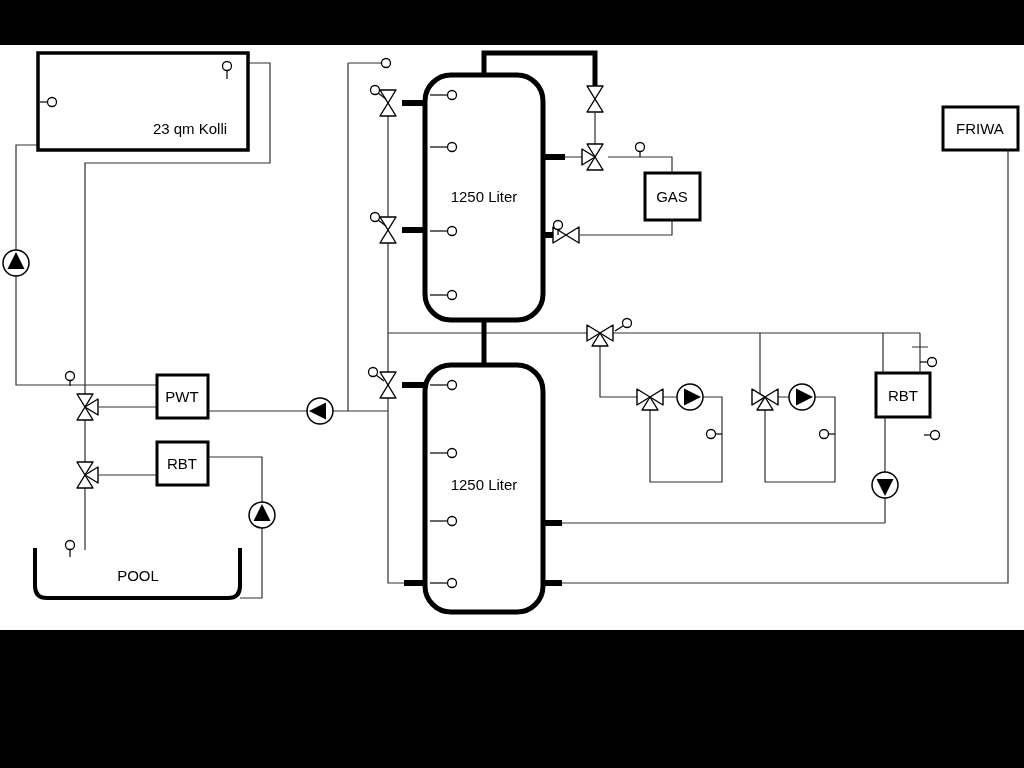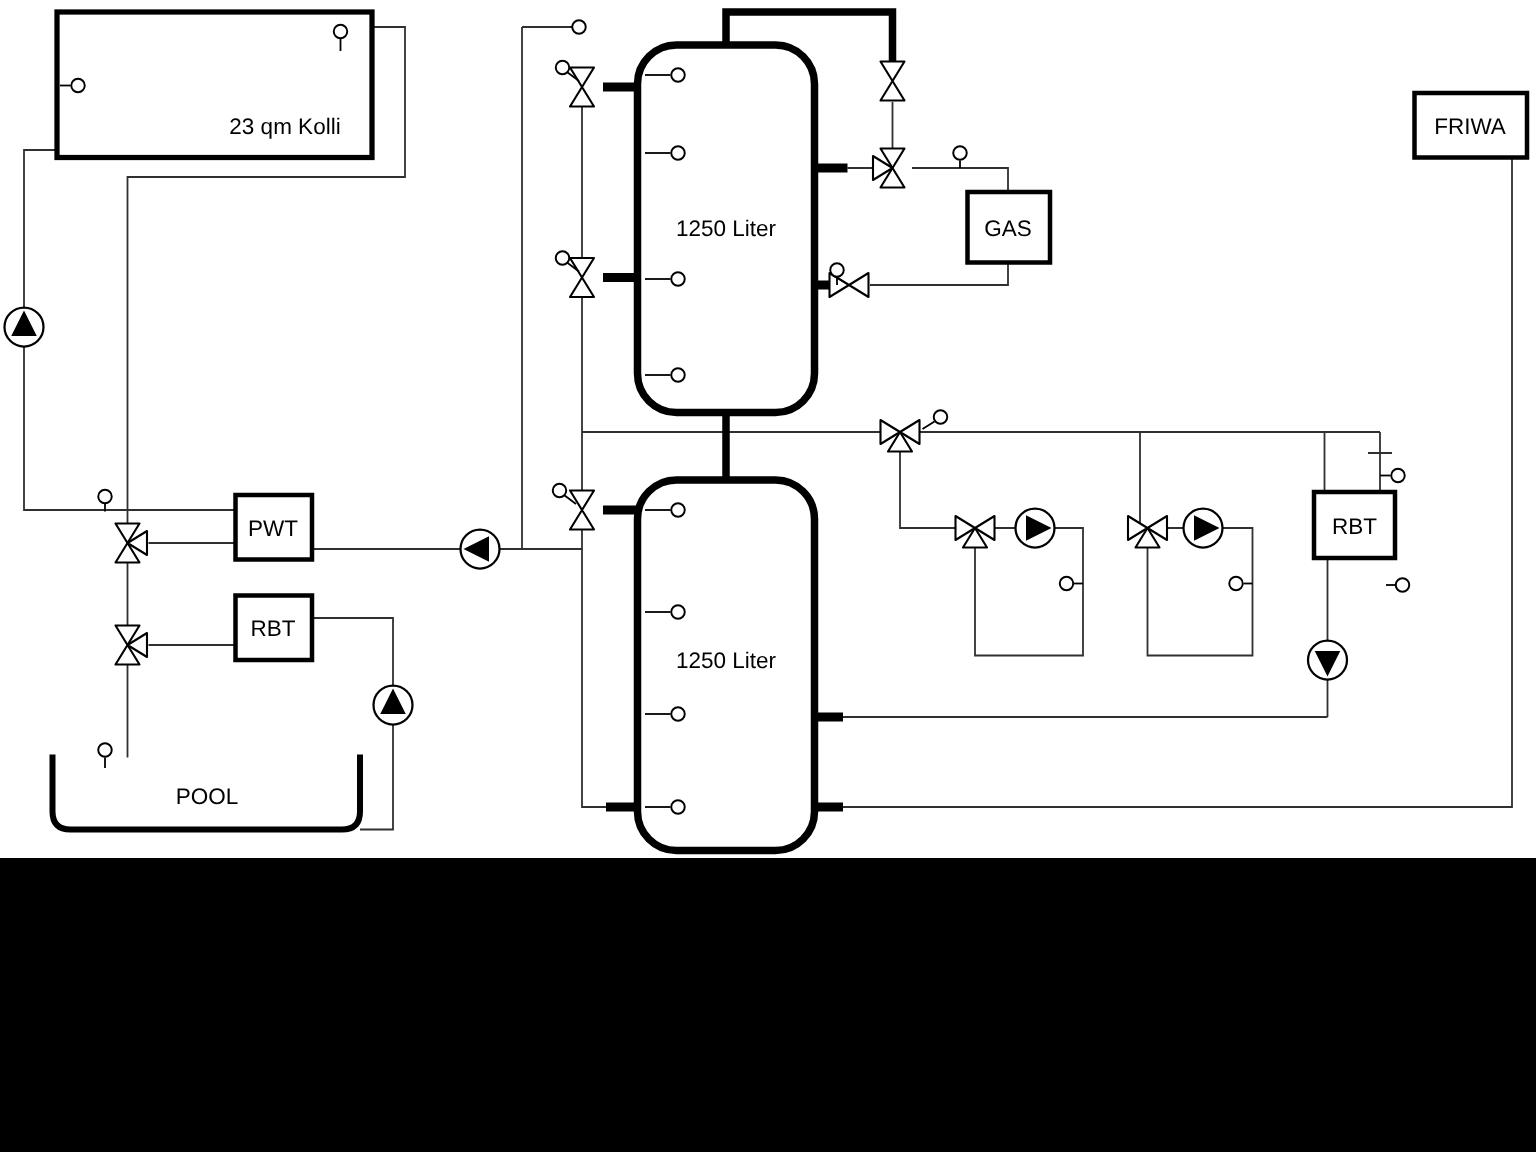--- a/index.html
+++ b/index.html
@@ -1,17 +1,17 @@
 <!DOCTYPE html>
 <html><head>
 <meta charset="utf-8">
 <style>
   html,body{margin:0;padding:0;background:#000;}
-  .screen{position:relative;width:1024px;height:572px;background:#ffffff;overflow:hidden;
-          font-family:"Liberation Sans", sans-serif;}
+  .screen{position:relative;width:1024px;height:692px;background:#ffffff;overflow:hidden;
+          font-family:"Liberation Sans", sans-serif;margin-top:45px;}
   svg text{font-family:"Liberation Sans", sans-serif;font-size:15px;fill:#000;}
   .pipe{stroke:#303030;stroke-width:1.2;fill:none;}
   .thick{stroke:#000;stroke-width:5;fill:none;}
   .stub{stroke:#000;stroke-width:6;fill:none;}
   .box{fill:#fff;stroke:#000;stroke-width:3;}
   .bigbox{fill:#fff;stroke:#000;stroke-width:4.5;}
   .valve{fill:#fff;stroke:#000;stroke-width:1.4;stroke-linejoin:round;}
   .sensor-c{fill:#fff;stroke:#000;stroke-width:1.3;}
   .sensor-s{stroke:#000;stroke-width:1.2;}
 </style>

